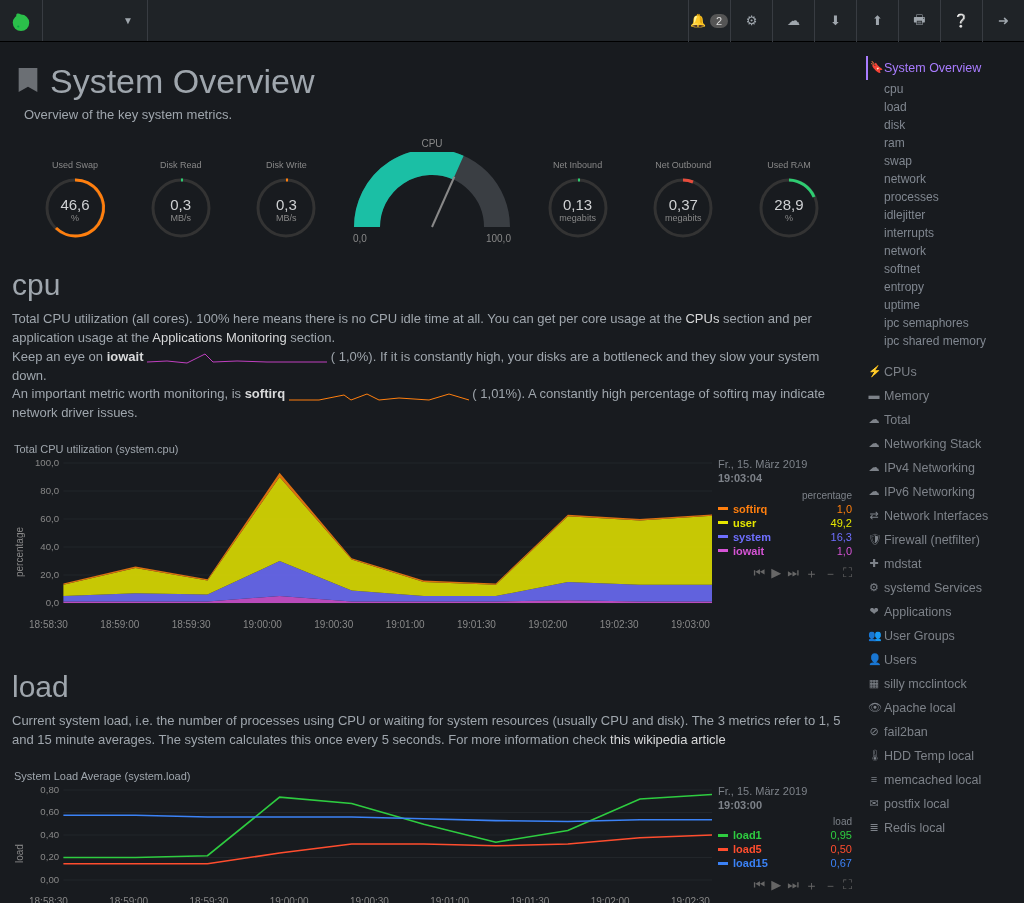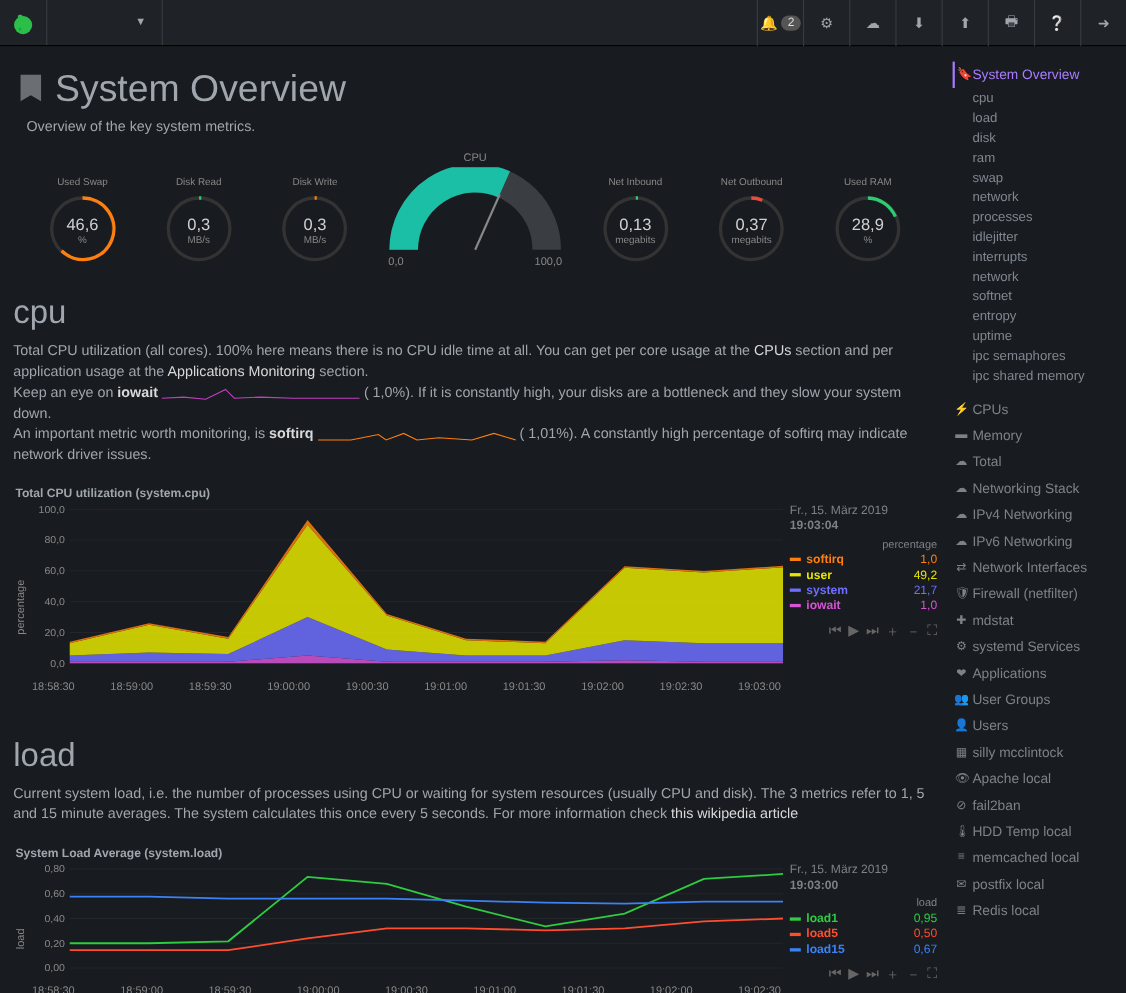--- a/index.html
+++ b/index.html
@@ -39,21 +39,21 @@
   .tick .unit{font-size:9px;color:#888}
   .cpu-gauge{width:170px;text-align:center;position:relative}
   .cpu-gauge .lbl{font-size:10px;color:#888;margin-bottom:3px}
   .cpu-gauge .val{position:absolute;top:25px;left:0;right:0;font-size:24px;font-weight:700;color:#fff}
   .cpu-gauge .scale{display:flex;justify-content:space-between;color:#888;font-size:10px;padding:0 6px}
   
   h2{font-weight:400;font-size:30px;color:var(--text);margin:24px 0 8px 0}
   .desc{color:var(--text);line-height:1.45;margin-bottom:8px}
   .desc .link{color:var(--text-bright)}
   .spark{display:inline-block;width:180px;height:14px;vertical-align:middle}
-  .chart-title{font-size:11px;font-weight:700;color:var(--text);margin:20px 0 2px 2px}
+  .chart-title{font-size:11px;font-weight:400;color:var(--text);margin:20px 0 2px 2px}
   .chart-wrap{display:flex;align-items:stretch}
   .ylabel{writing-mode:vertical-rl;transform:rotate(180deg);font-size:10px;color:#888;text-align:center;padding:0 2px}
   .chart{flex:1;height:160px;position:relative}
   .chart svg{width:100%;height:100%}
   .legend{width:140px;font-size:11px;color:var(--text);padding-left:6px}
   .legend .ts{color:var(--text-dim);font-size:11px;line-height:1.3}
   .legend .hdr{text-align:right;color:var(--text-dim);font-size:10px;margin-top:4px}
   .legend .row{display:flex;align-items:center;margin-top:2px}
   .legend .sw{width:10px;height:3px;margin-right:5px}
   .legend .nm{flex:1;font-weight:700}
@@ -254,21 +254,21 @@
         <span class="v" style="color:#ff7f0e">1,0</span>
       </div>
             <div class="row">
         <span class="sw" style="background:#e6e600"></span>
         <span class="nm" style="color:#e6e600">user</span>
         <span class="v" style="color:#e6e600">49,2</span>
       </div>
             <div class="row">
         <span class="sw" style="background:#6f6fff"></span>
         <span class="nm" style="color:#6f6fff">system</span>
-        <span class="v" style="color:#6f6fff">21,7</span>
+        <span class="v" style="color:#6f6fff">16,3</span>
       </div>
             <div class="row">
         <span class="sw" style="background:#d654d6"></span>
         <span class="nm" style="color:#d654d6">iowait</span>
         <span class="v" style="color:#d654d6">1,0</span>
       </div>
           </div>
         <div class="ctrls">
             <span>⏮</span>
             <span>▶</span>

